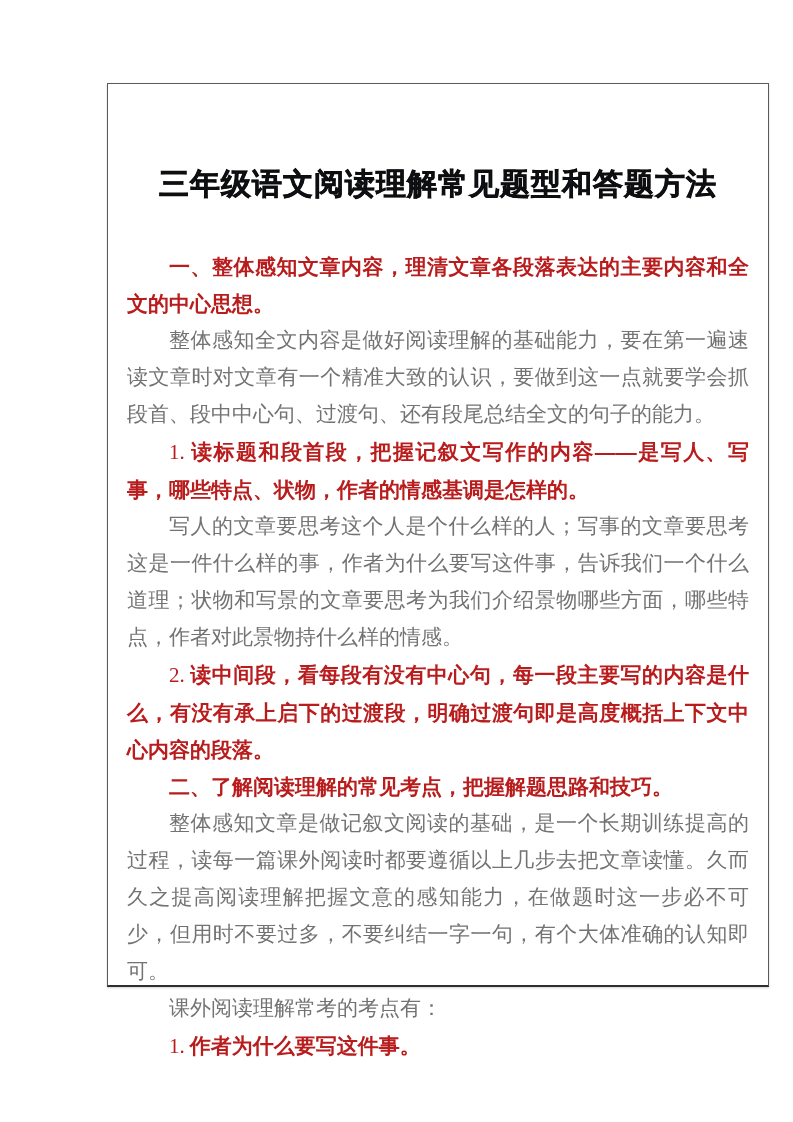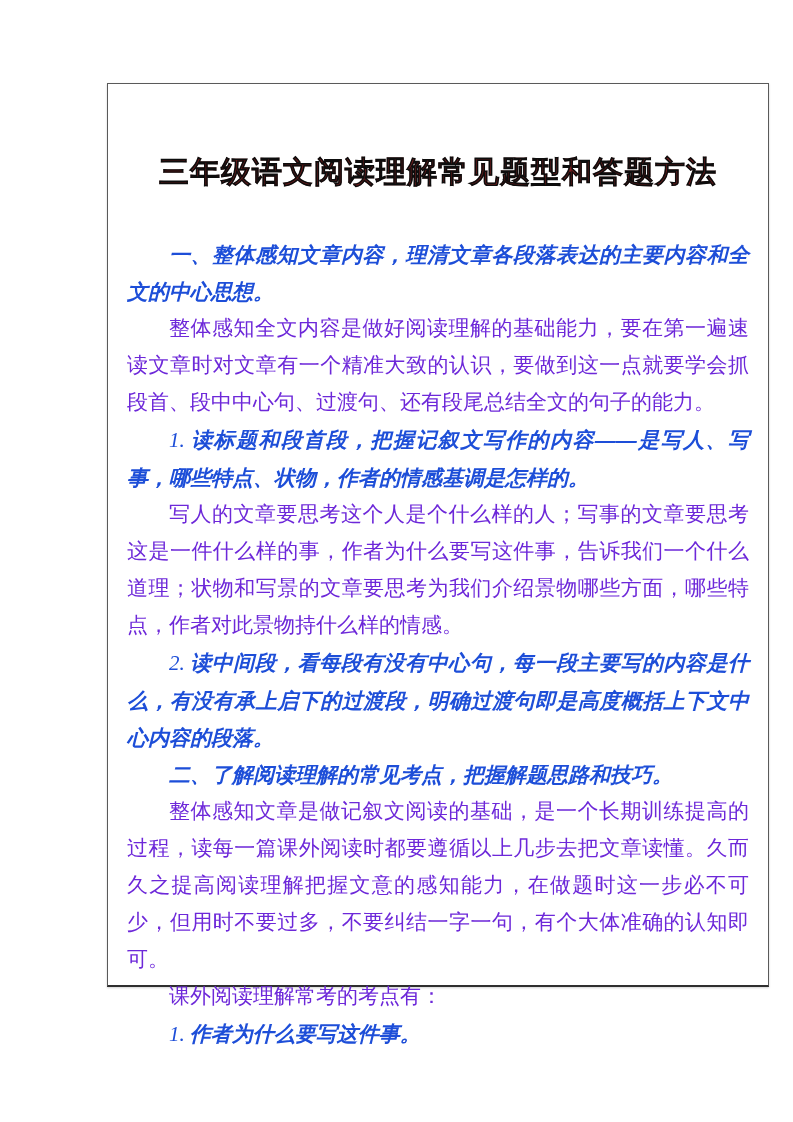--- a/index.html
+++ b/index.html
@@ -25,50 +25,49 @@
     width: 662px;
     height: 904px;
     background: #ffffff;
     border: 1px solid #5a5a5a;
     border-bottom: 2px solid #2e2e2e;
     box-shadow: 0 1px 2px rgba(0,0,0,0.18);
     padding: 0 19px;
     color: #181818;
   }
   .doc-title {
-    margin: 4px;
+    margin: 16px;
     padding-top: 62px;
     text-align: center;
     font-family: Liberation Serif, serif;
     font-weight: 900;
     font-size: 30px;
     line-height: 44px;
     letter-spacing: 1px;
-    color: #7f1d1d;
+    color: #0f172a;
     -webkit-text-stroke: 0.6px #0d0d0d;
   }
   .content {
     margin-top: 42px;
   }
   .para {
     margin: 0;
     font-size: 21px;
     line-height: 37px;
     text-align: justify;
     text-indent: 2em;
     font-family: "Liberation Serif", serif;
     font-weight: normal;
-    color: #6d28d9;
+    color: #737373;
     word-break: break-all;
   }
   .para.b {
     font-family: "Liberation Sans", sans-serif;
     font-weight: bold;
-    color: #1d4ed8;
-    font-style: italic;
+    color: #b91c1c;
   }
   .para .num {
     font-family: "Liberation Serif", serif;
     font-weight: normal;
     margin-right: 5px;
   }
 </style>
 </head>
 <body>
 

